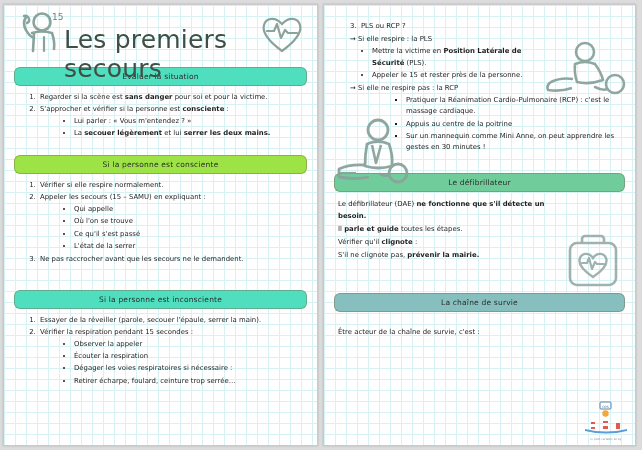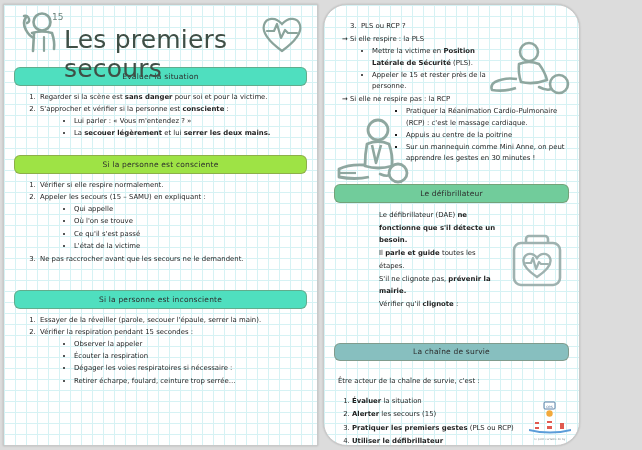--- a/index.html
+++ b/index.html
@@ -19,21 +19,21 @@
     background-image:
       linear-gradient(to right, #d6f2f4 1px, transparent 1px),
       linear-gradient(to bottom, #d6f2f4 1px, transparent 1px);
     background-size:11px 11px;
     border:1px solid #c9c9c9;
     box-shadow:0 0 2px rgba(0,0,0,.18);
     box-sizing:border-box;
     overflow:hidden;
   }
   .page-left{width:315px;}
-  .page-right{width:257px;border-radius:24px;}
+  .page-right{width:313px;}
 
   
   .hdr{position:relative;height:62px;}
   .hdr-title{
     position:absolute;left:60px;top:20px;
     font-size:25px;color:#3f4f46;
     font-family:"DejaVu Sans","Liberation Sans",sans-serif;
     letter-spacing:.2px;
   }
   .icon-caller{position:absolute;left:14px;top:6px;}
@@ -56,21 +56,21 @@
   .b-teal{background:#87bfbf;}
 
   
   .blk{padding:0 12px 0 14px;color:#1e1e1e;font-size:6.9px;line-height:1.62;}
   ol.nums{margin:0 0 0 10px;padding:0 0 0 10px;}
   ol.nums>li{margin:0 0 1px 0;padding-left:2px;}
   ul.dots{list-style:disc;margin:1px 0 2px 0;padding-left:34px;}
   ul.dots>li{margin:0 0 1px 0;}
   ul.sq{list-style:square;margin:1px 0 2px 0;padding-left:34px;}
   ul.sq>li{margin:0 0 1px 0;}
-  .arrow{margin:0 0 1px 4px;padding-left:0;}
+  .arrow{margin:0 0 1px 12px;padding-left:0;}
   b{font-weight:bold;}
   .plain{margin:0 0 2px 0;}
   .spacer10{height:10px;}
   .spacer14{height:14px;}
 
   
   .ill{position:absolute;opacity:.95;}
   .ill-pls{right:4px;top:34px;}
   .ill-cpr{left:8px;top:112px;}
   .ill-dae{right:14px;top:224px;}
@@ -138,21 +138,21 @@
       <div class="banner b-lime">Si la personne est consciente</div>
       <div class="blk">
         <ol class="nums">
           <li>Vérifier si elle respire normalement.</li>
           <li>
             Appeler les secours (15 – SAMU) en expliquant :
             <ul class="dots">
               <li>Qui appelle</li>
               <li>Où l'on se trouve</li>
               <li>Ce qu'il s'est passé</li>
-              <li>L'état de la victime</li>
+              <li>L'état de la serrer</li>
             </ul>
           </li>
           <li>Ne pas raccrocher avant que les secours ne le demandent.</li>
         </ol>
       </div>
 
       <div class="spacer14"></div>
       <div class="spacer10"></div>
 
       <div class="banner b-turq">Si la personne est inconsciente</div>
@@ -223,37 +223,31 @@
       <ul class="sq" style="padding-left:68px;">
         <li>Pratiquer la Réanimation Cardio-Pulmonaire (RCP) : c'est le massage cardiaque.</li>
         <li>Appuis au centre de la poitrine</li>
         <li>Sur un mannequin comme Mini Anne, on peut apprendre les gestes en 30 minutes !</li>
       </ul>
     </div>
 
     <div style="height:18px"></div>
 
     <div class="banner b-sea">Le défibrillateur</div>
-    <div class="dae-text" style="padding-right:80px;margin-left:41px;">
+    <div class="dae-text" style="padding-right:80px;">
       <div>Le défibrillateur (DAE) <b>ne fonctionne que s'il détecte un besoin.</b></div>
       <div>Il <b>parle et guide</b> toutes les étapes.</div>
+      <div>Vérifier qu'il <b>clignote</b> :</div>
       <div>S'il ne clignote pas, <b>prévenir la mairie.</b></div>
-      <div>Vérifier qu'il <b>clignote</b> :</div>
     </div>
 
     <div style="height:32px"></div>
 
     <div class="banner b-teal">La chaîne de survie</div>
     <div class="survie-intro">Être acteur de la chaîne de survie, c'est :</div>
-    <ol class="survie">
-      <li><b>Évaluer</b> la situation</li>
-      <li><b>Alerter</b> les secours (15)</li>
-      <li><b>Pratiquer les premiers gestes</b> (PLS ou RCP)</li>
-      <li><b>Utiliser le défibrillateur</b></li>
-    </ol>
 
     <div class="logo">
       <svg width="46" height="34" viewBox="0 0 46 34">
         <rect x="17" y="1" width="11" height="7" rx="1" fill="none" stroke="#5b7fa6" stroke-width="1"></rect>
         <text x="22.5" y="6.6" font-size="4" text-anchor="middle" fill="#5b7fa6" font-family="DejaVu Sans, sans-serif">ces</text>
         <circle cx="22.5" cy="12.5" r="3.2" fill="#f2a93b"></circle>
         <rect x="8" y="18" width="4" height="10" fill="#e05a4f"></rect>
         <rect x="8" y="18" width="4" height="3" fill="#ffffff"></rect>
         <rect x="8" y="23" width="4" height="3" fill="#ffffff"></rect>
         <rect x="20" y="17" width="5" height="11" fill="#e05a4f"></rect>

